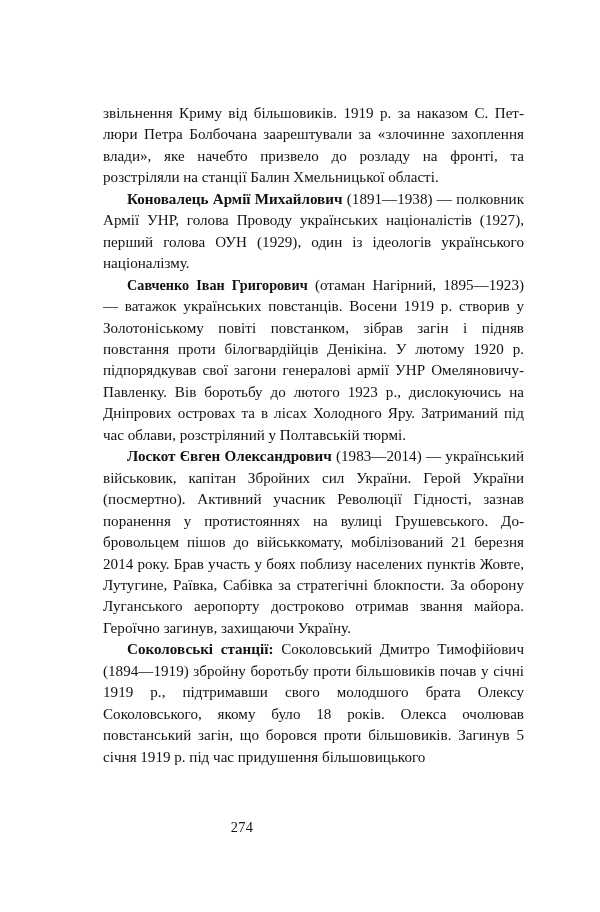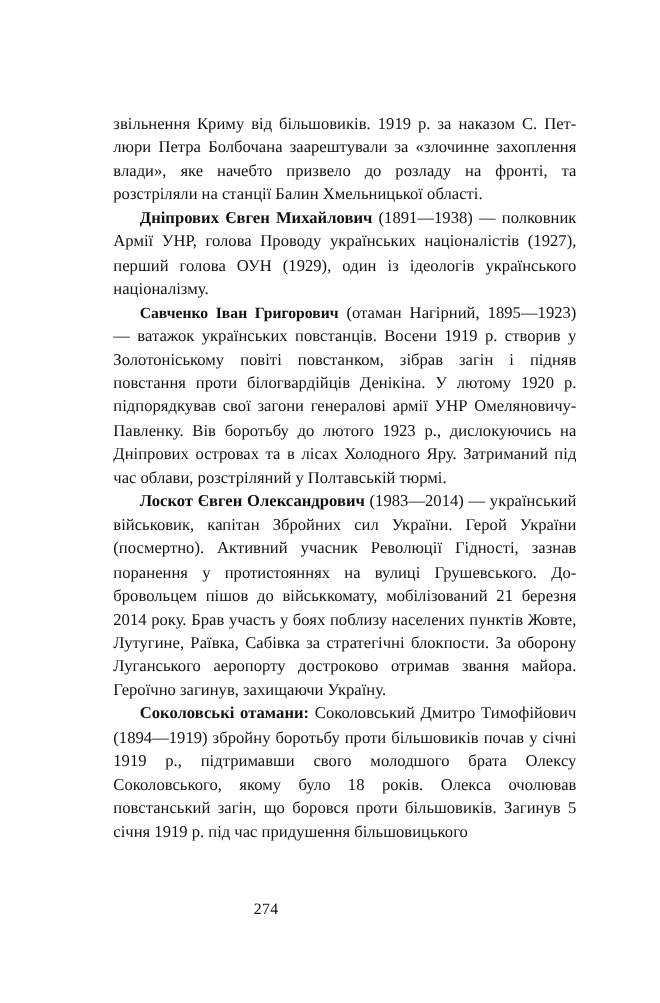--- a/index.html
+++ b/index.html
@@ -66,25 +66,25 @@
 </style>
 </head>
 <body>
 
 <div id="page">
 
   <div id="text-column">
 
     <p class="para first"><span>звільнення Криму від більшовиків. 1919 р. за наказом С. Пет­люри Петра Болбочана заарештували за «злочинне захоп­лення влади», яке начебто призвело до розладу на фронті, та розстріляли на станції Балин Хмельницької області.</span></p>
 
-    <p class="para"><span class="lead">Дніпрових Євген Михайлович</span><span> (1891—1938) — полков­ник Армії УНР, голова Проводу українських націоналістів (1927), перший голова ОУН (1929), один із ідеологів укра­їнського націоналізму.</span></p>
+    <p class="para"><span class="lead">Коновалець Армії Михайлович</span><span> (1891—1938) — полков­ник Армії УНР, голова Проводу українських націоналістів (1927), перший голова ОУН (1929), один із ідеологів укра­їнського націоналізму.</span></p>
 
     <p class="para"><span class="lead-small">Савченко Іван Григорович</span><span> (отаман Нагірний, 1895—1923) — ватажок українських повстанців. Восени 1919 р. створив у Золотоніському повіті повстанком, зібрав загін і підняв повстання проти білогвардійців Денікіна. У лютому 1920 р. підпорядкував свої загони генералові армії УНР Омеляно­вичу-Павленку. Вів боротьбу до лютого 1923 р., дислокую­чись на Дніпрових островах та в лісах Холодного Яру. Затри­маний під час облави, розстріляний у Полтавській тюрмі.</span></p>
 
     <p class="para"><span class="lead">Лоскот Євген Олександрович</span><span> (1983—2014) — український військовик, капітан Збройних сил України. Герой України (посмертно). Активний учасник Революції Гідності, зазнав поранення у протистояннях на вулиці Грушевського. До­бровольцем пішов до військкомату, мобілізований 21 берез­ня 2014 року. Брав участь у боях поблизу населених пунктів Жовте, Лутугине, Раївка, Сабівка за стратегічні блокпости. За оборону Луганського аеропорту достроково отримав звання майора. Героїчно загинув, захищаючи Україну.</span></p>
 
-    <p class="para"><span class="lead">Соколовські отамани:</span><span> Соколовський Дмитро Тимофійо­вич (1894—1919) збройну боротьбу проти більшовиків по­чав у січні 1919 р., підтримавши свого молодшого брата Олексу Соколовського, якому було 18 років. Олекса очо­лював повстанський загін, що боровся проти більшовиків. Загинув 5 січня 1919 р. під час придушення більшовицького</span></p>
+    <p class="para"><span class="lead">Соколовські станції:</span><span> Соколовський Дмитро Тимофійо­вич (1894—1919) збройну боротьбу проти більшовиків по­чав у січні 1919 р., підтримавши свого молодшого брата Олексу Соколовського, якому було 18 років. Олекса очо­лював повстанський загін, що боровся проти більшовиків. Загинув 5 січня 1919 р. під час придушення більшовицького</span></p>
 
   </div>
 
   <div id="folio">274</div>
 
 </div>
 
 </body></html>

